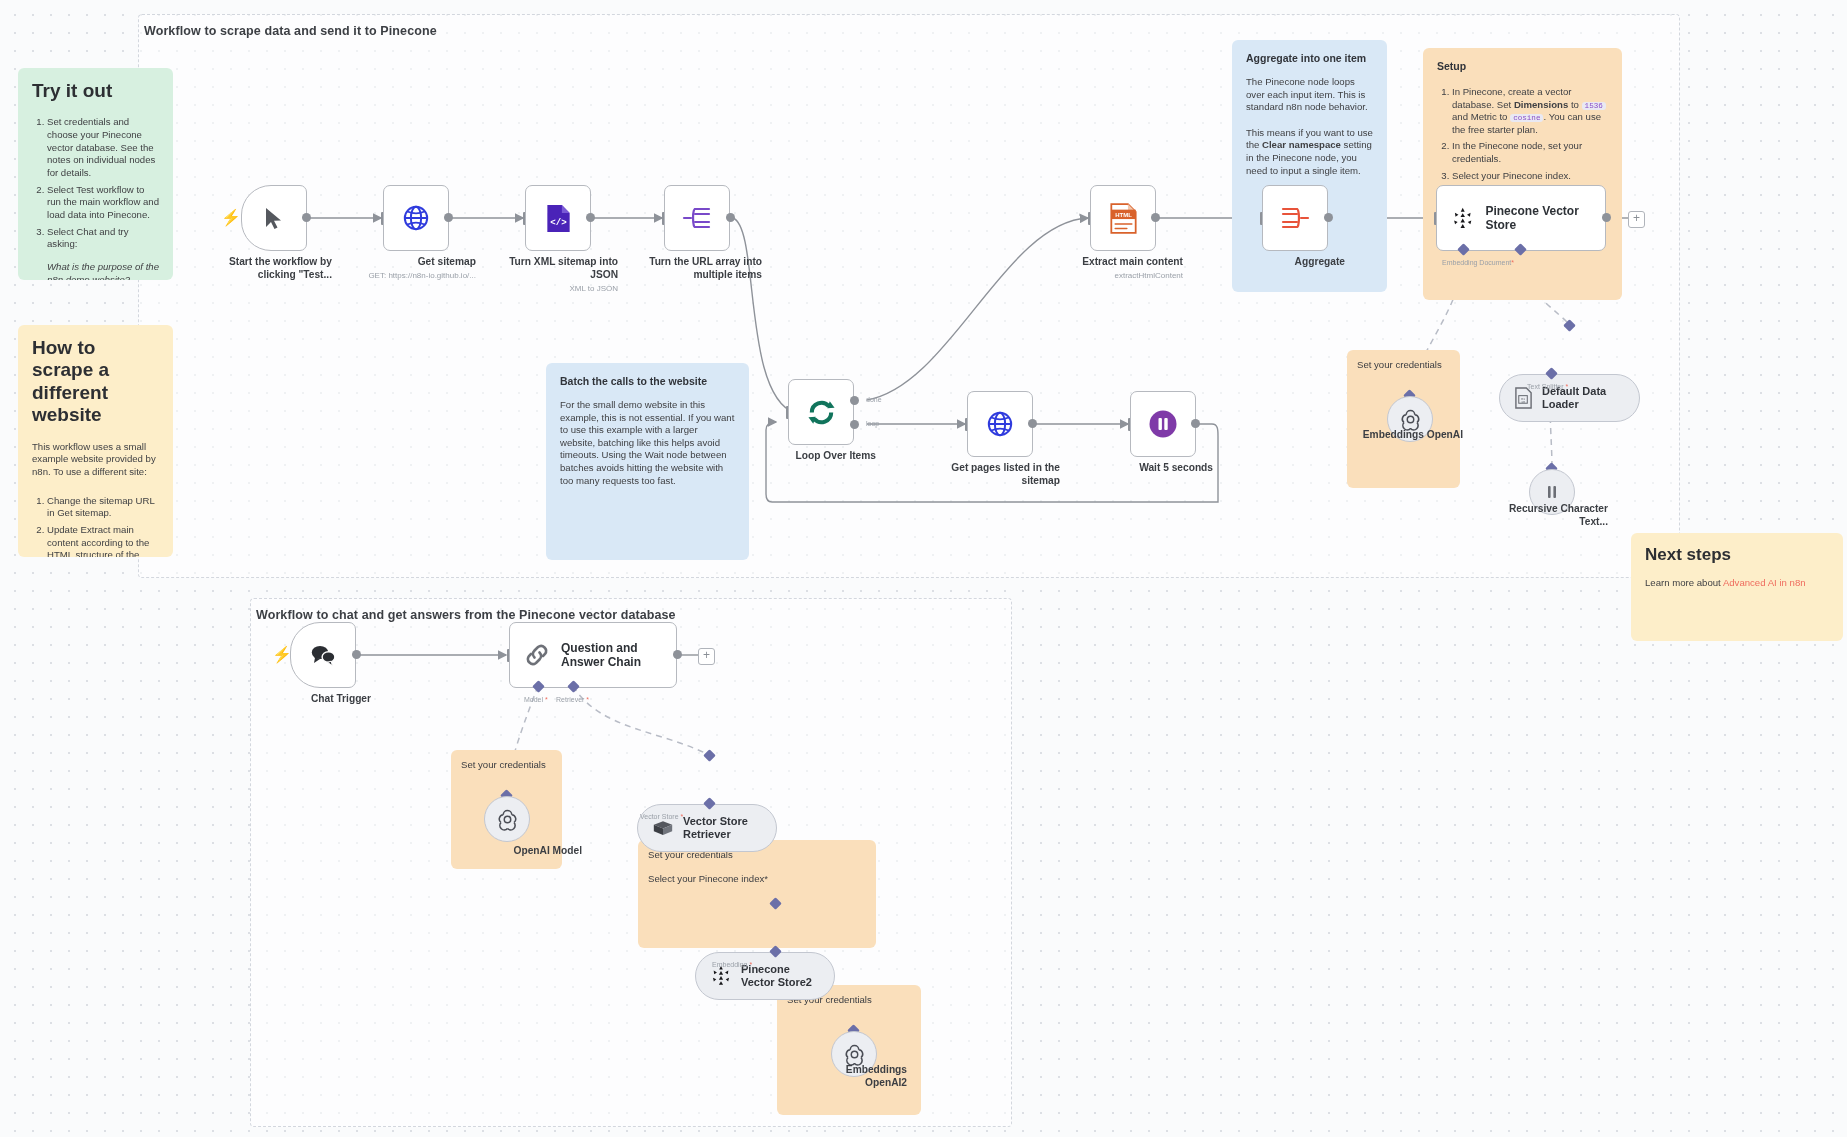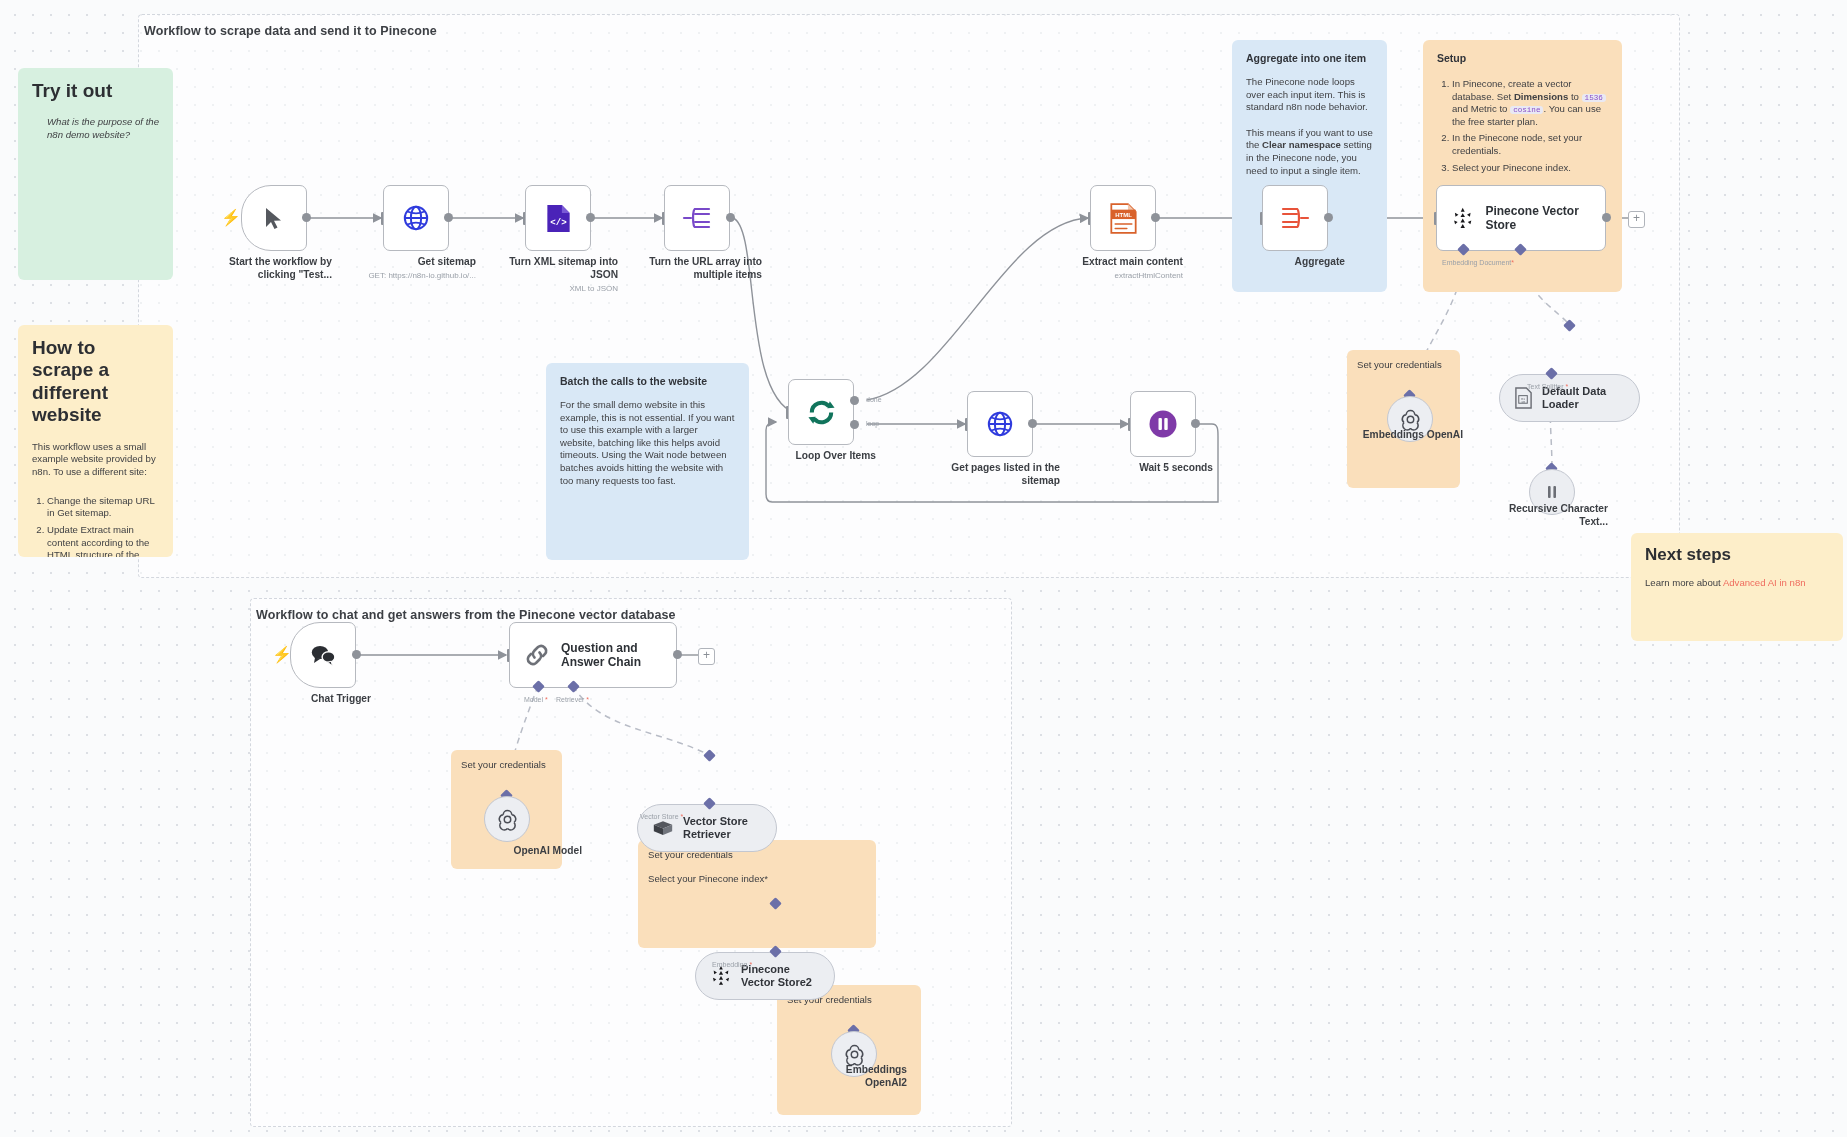--- a/index.html
+++ b/index.html
@@ -240,20 +240,25 @@
       <path d="M573,686 C600,730 660,730 709,755"></path>
 
       <path d="M709,803 C716,840 760,860 775,903"></path>
 
       <path d="M775,952 C786,990 830,1000 854,1030"></path>
     </g>
   </svg>
 
   <div class="abs sticky green" style="left:18px; top:68px; width:155px; height:212px;">
     <h2>Try it out</h2>
+    <ol>
+      <li>Set credentials and choose your Pinecone vector database. See the notes on individual nodes for details.</li>
+      <li>Select Test workflow to run the main workflow and load data into Pinecone.</li>
+      <li>Select Chat and try asking:</li>
+    </ol>
     <p class="italic" style="padding-left:15px;">What is the purpose of the n8n demo website?</p>
   </div>
 
   <div class="abs sticky yellow" style="left:18px; top:325px; width:155px; height:232px;">
     <h2>How to scrape a different website</h2>
     <p style="margin-bottom:16px;">This workflow uses a small example website provided by n8n. To use a different site:</p>
     <ol>
       <li>Change the sitemap URL in Get sitemap.</li>
       <li>Update Extract main content according to the HTML structure of the website you're scraping.</li>
     </ol>
@@ -263,21 +268,21 @@
     <h3>Batch the calls to the website</h3>
     <p>For the small demo website in this example, this is not essential. If you want to use this example with a larger website, batching like this helps avoid timeouts. Using the Wait node between batches avoids hitting the website with too many requests too fast.</p>
   </div>
 
   <div class="abs sticky blue" style="left:1232px; top:40px; width:155px; height:252px;">
     <h3>Aggregate into one item</h3>
     <p>The Pinecone node loops over each input item. This is standard n8n node behavior.</p>
     <p style="margin-top:13px;"><span>This means if you want to use the </span><b>Clear namespace</b><span> setting in the Pinecone node, you need to input a single item.</span></p>
   </div>
 
-  <div class="abs sticky orange" style="left:1423px; top:40px; width:199px; height:252px;">
+  <div class="abs sticky orange" style="left:1423px; top:48px; width:199px; height:252px;">
     <h3>Setup</h3>
     <ol style="margin-top:12px;">
       <li><span>In Pinecone, create a vector database. Set </span><b>Dimensions</b><span> to </span><span class="code">1536</span><span> and Metric to </span><span class="code">cosine</span><span>. You can use the free starter plan.</span></li>
       <li>In the Pinecone node, set your credentials.</li>
       <li>Select your Pinecone index.</li>
     </ol>
   </div>
 
   <div class="abs sticky yellow" style="left:1631px; top:533px; width:212px; height:108px;">
     <h2 style="font-size:17px; margin-bottom:12px;">Next steps</h2>

